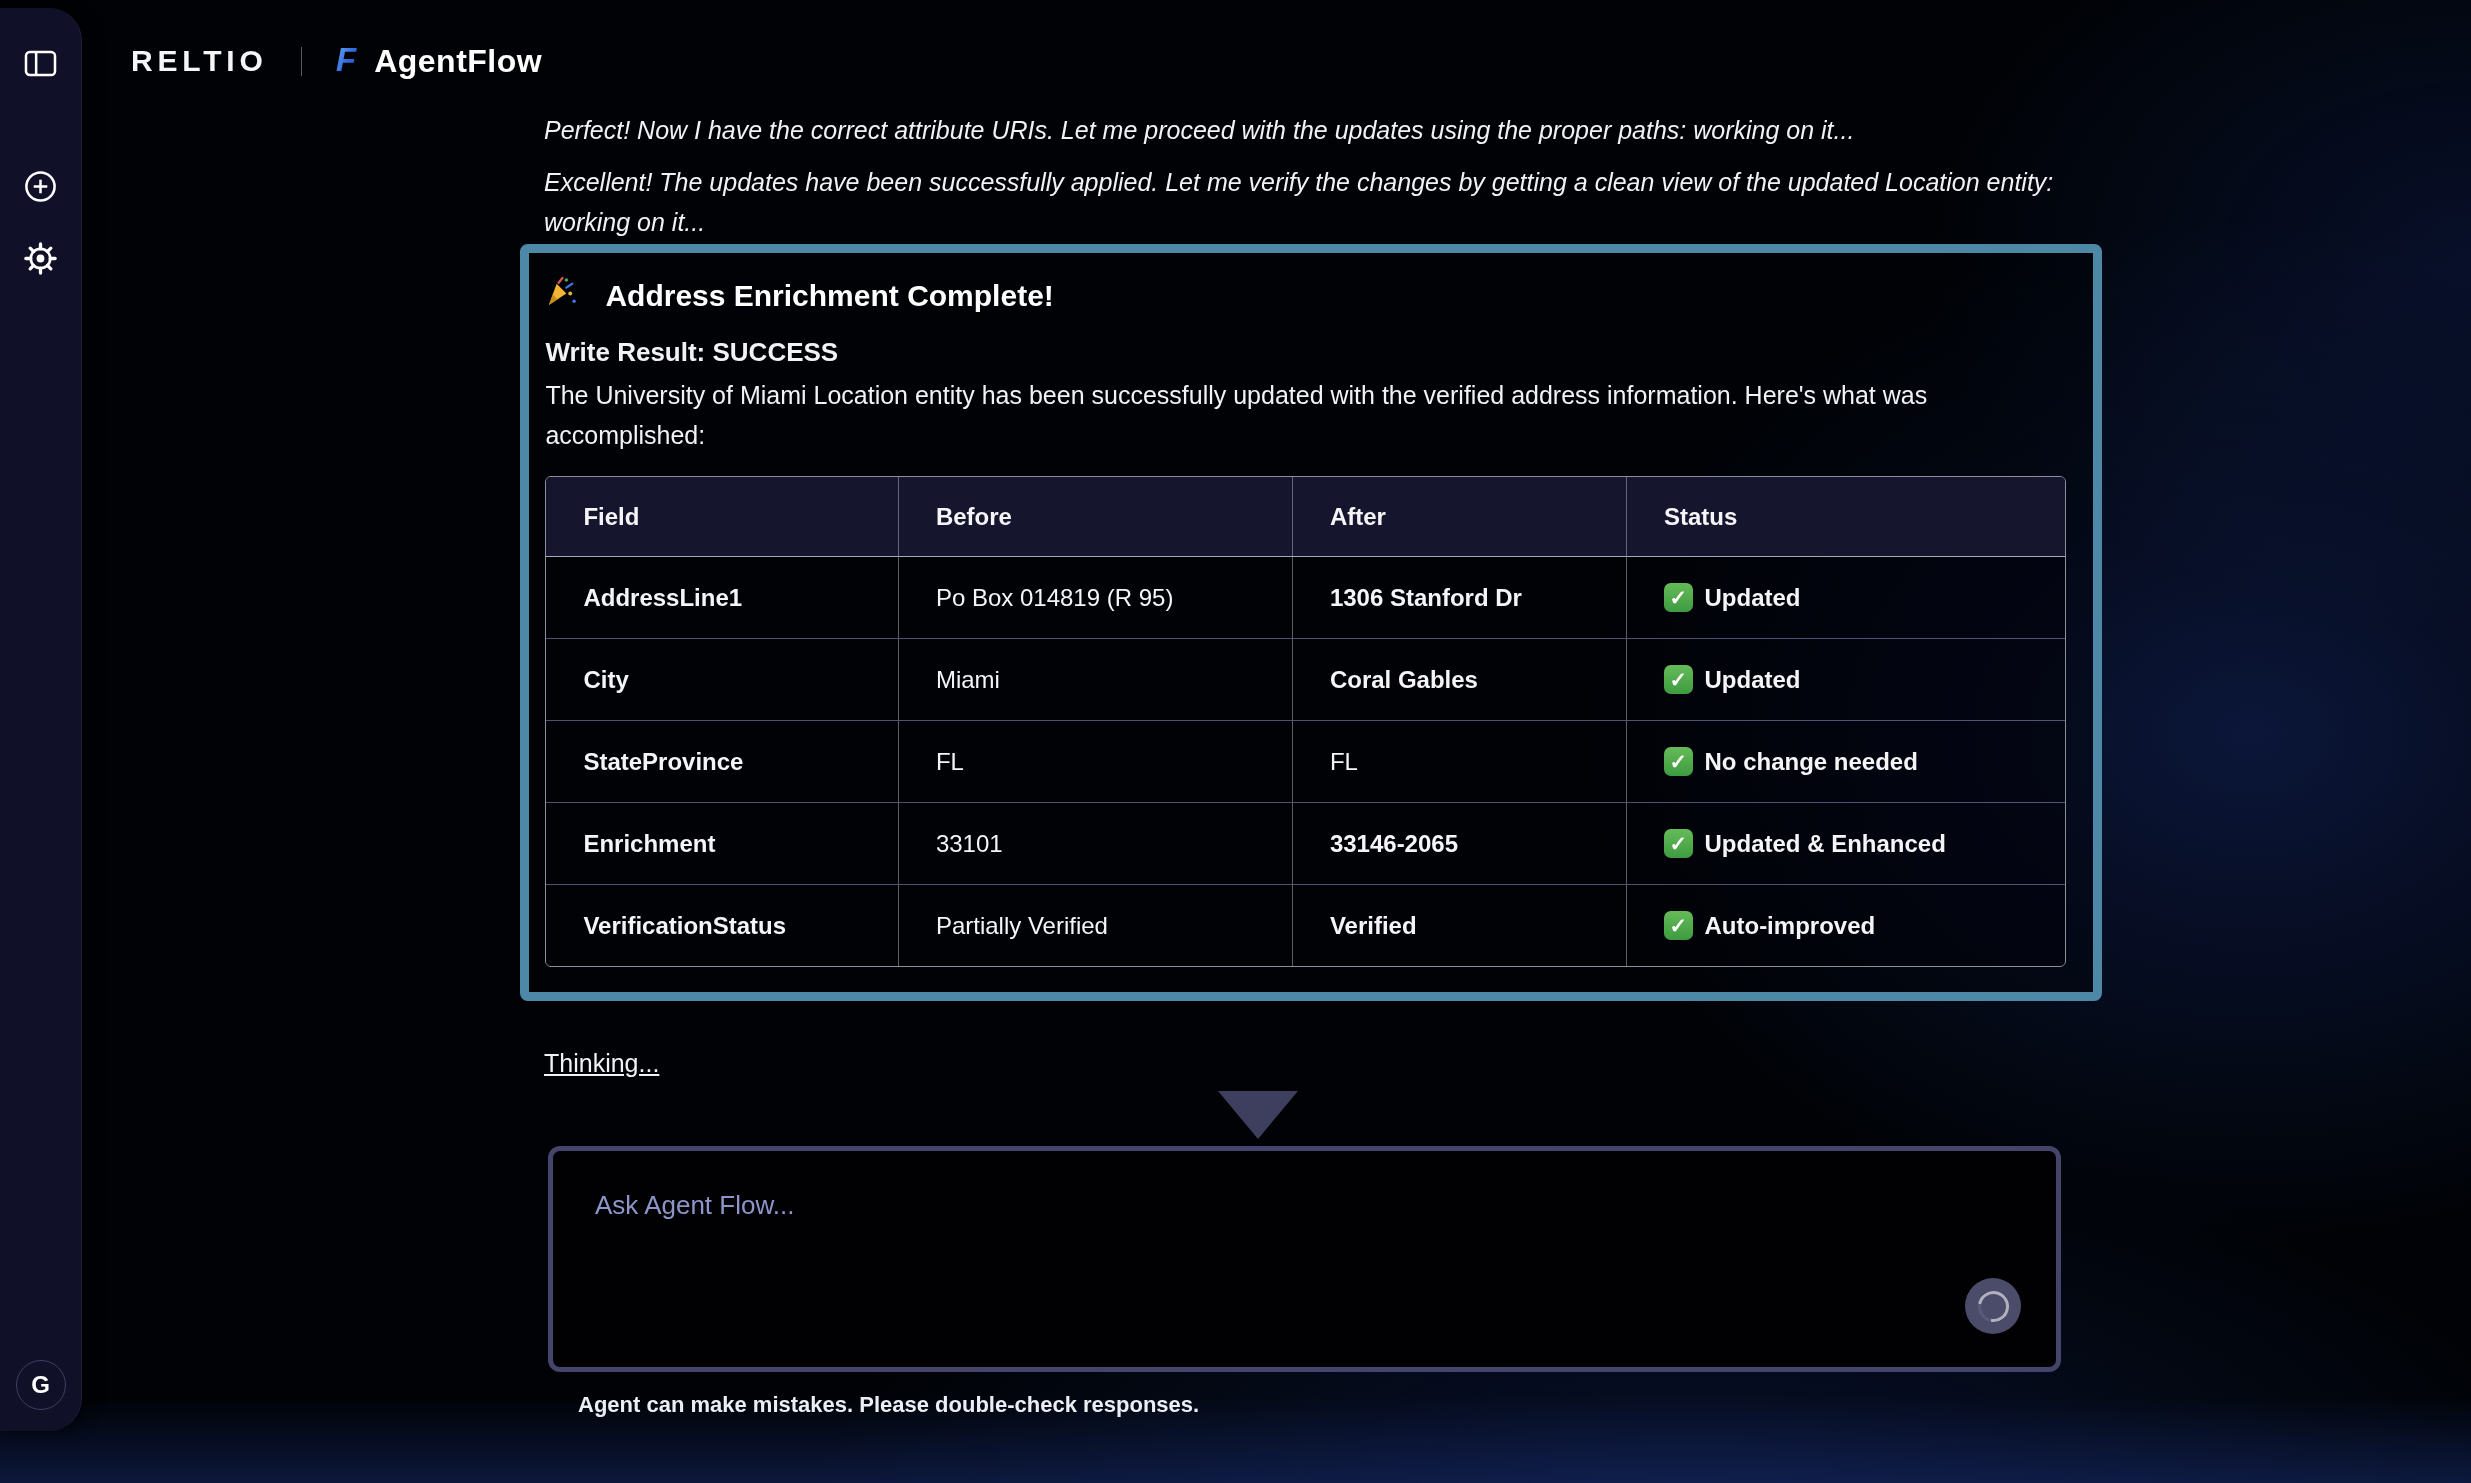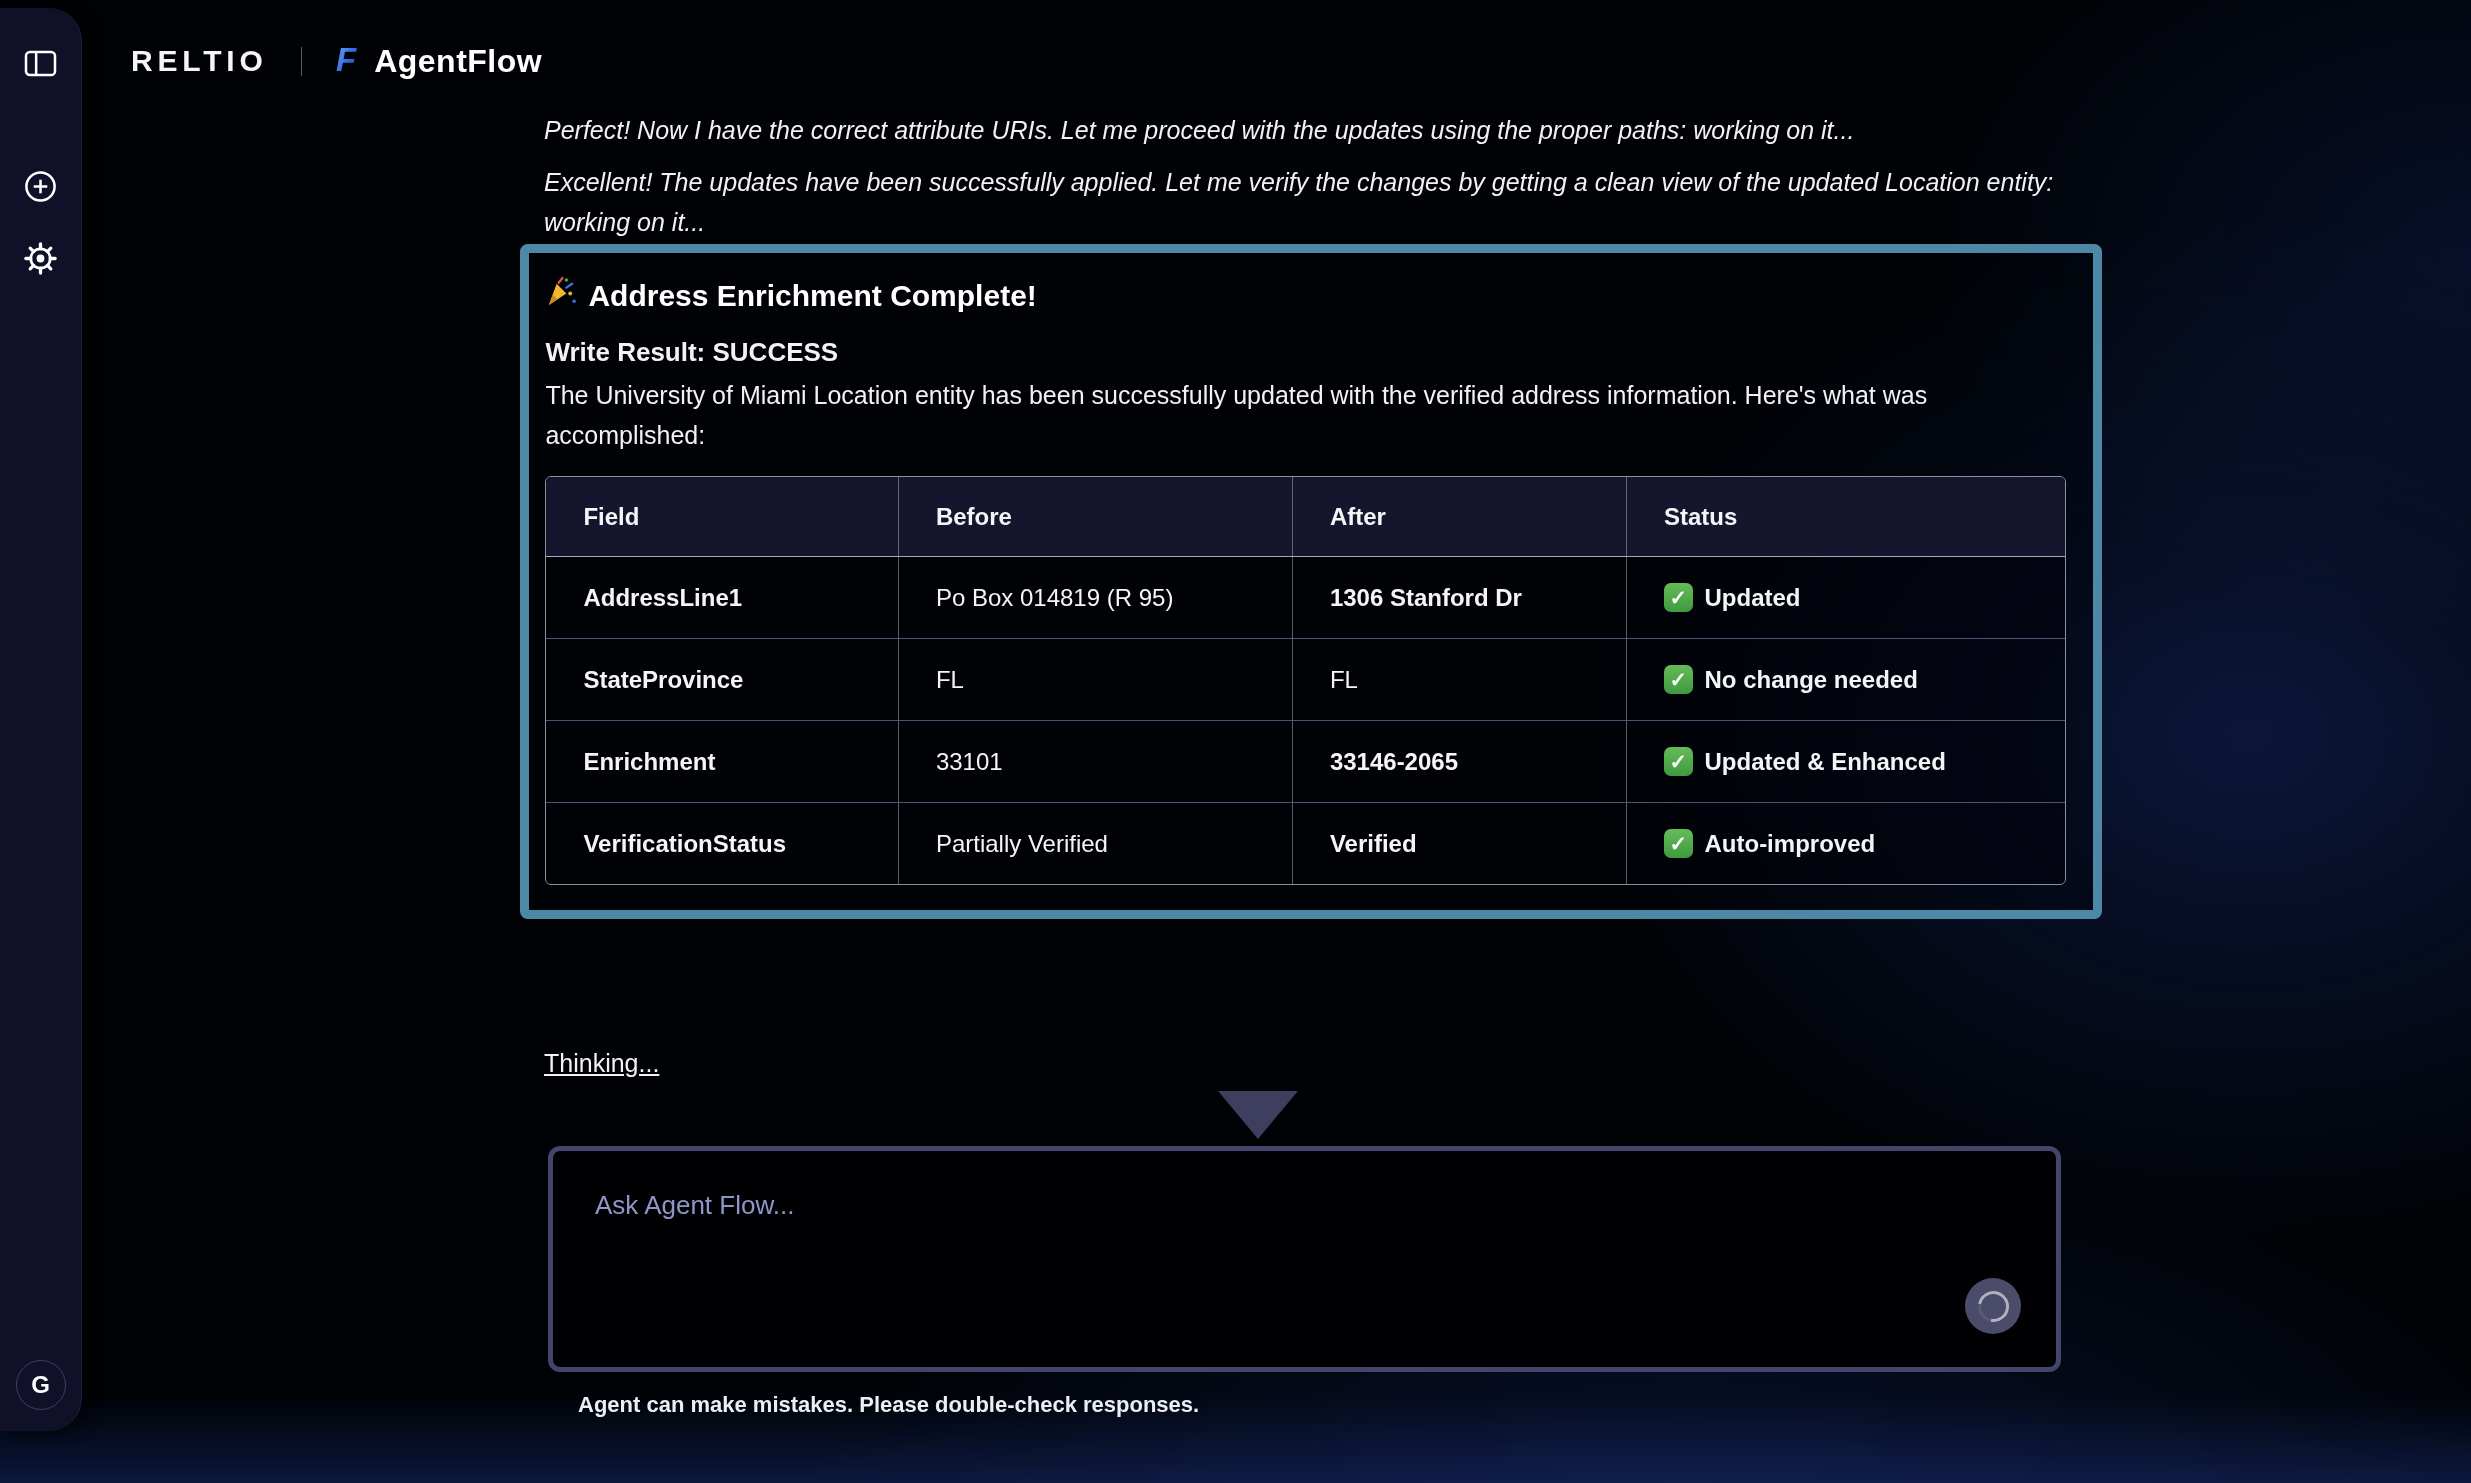--- a/index.html
+++ b/index.html
@@ -59,21 +59,21 @@
   
   .result-card {
     position: absolute; left: 520px; top: 244px; width: 1582px;
     box-sizing: border-box;
     border: 9.7px solid #4d89a6;
     border-radius: 7.7px;
     background: rgba(0,2,6,0.35);
     padding: 23px 27px 25px 16.4px;
   }
   .rc-title {
-    display: flex; align-items: center; gap: 10px;
+    display: flex; align-items: center; gap: 27px;
     font-size: 30px; font-weight: 800; color: #ffffff;
     margin: 0 0 21px 0;
   }
   .rc-subtitle { font-size: 26px; font-weight: 700; margin: 0 0 7px 0; }
   .rc-desc { font-size: 25px; line-height: 40px; margin: 0 0 21px 0; max-width: 1506px; }
   .table-wrap {
     border: 1.4px solid #8f8f9c;
     border-radius: 6px;
     overflow: hidden;
   }
@@ -257,20 +257,31 @@
           <td class="n">Po Box 014819 (R 95)</td>
           <td class="b">1306 Stanford Dr</td>
           <td>
             <span class="status-cell">
               <span class="check">✓</span>
               <span class="status-label">Updated</span>
             </span>
           </td>
         </tr>
         <tr>
+          <td class="b">City</td>
+          <td class="n">Miami</td>
+          <td class="b">Coral Gables</td>
+          <td>
+            <span class="status-cell">
+              <span class="check">✓</span>
+              <span class="status-label">Updated</span>
+            </span>
+          </td>
+        </tr>
+        <tr>
           <td class="b">StateProvince</td>
           <td class="n">FL</td>
           <td class="n">FL</td>
           <td>
             <span class="status-cell">
               <span class="check">✓</span>
               <span class="status-label">No change needed</span>
             </span>
           </td>
         </tr>

